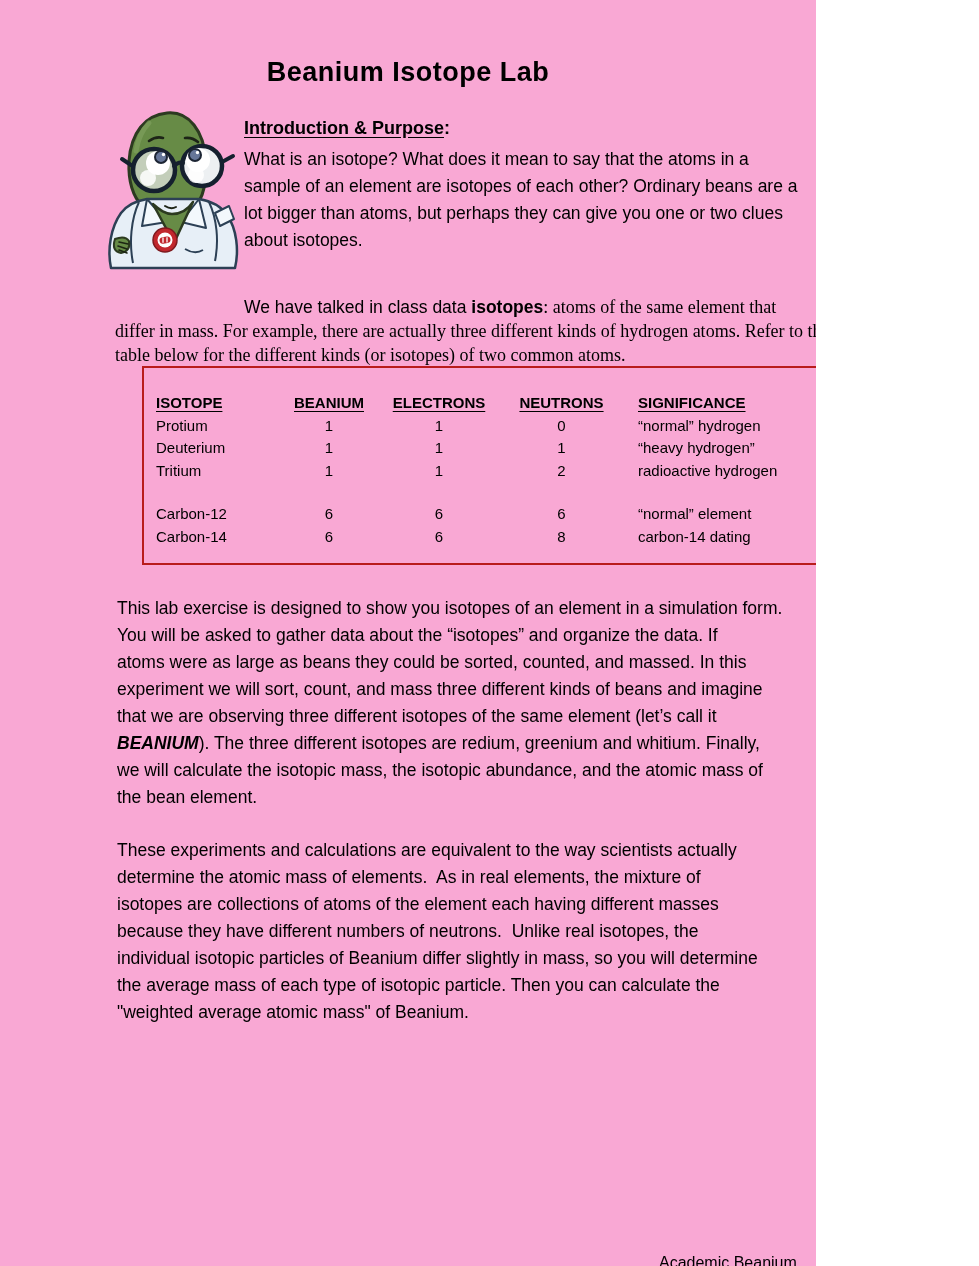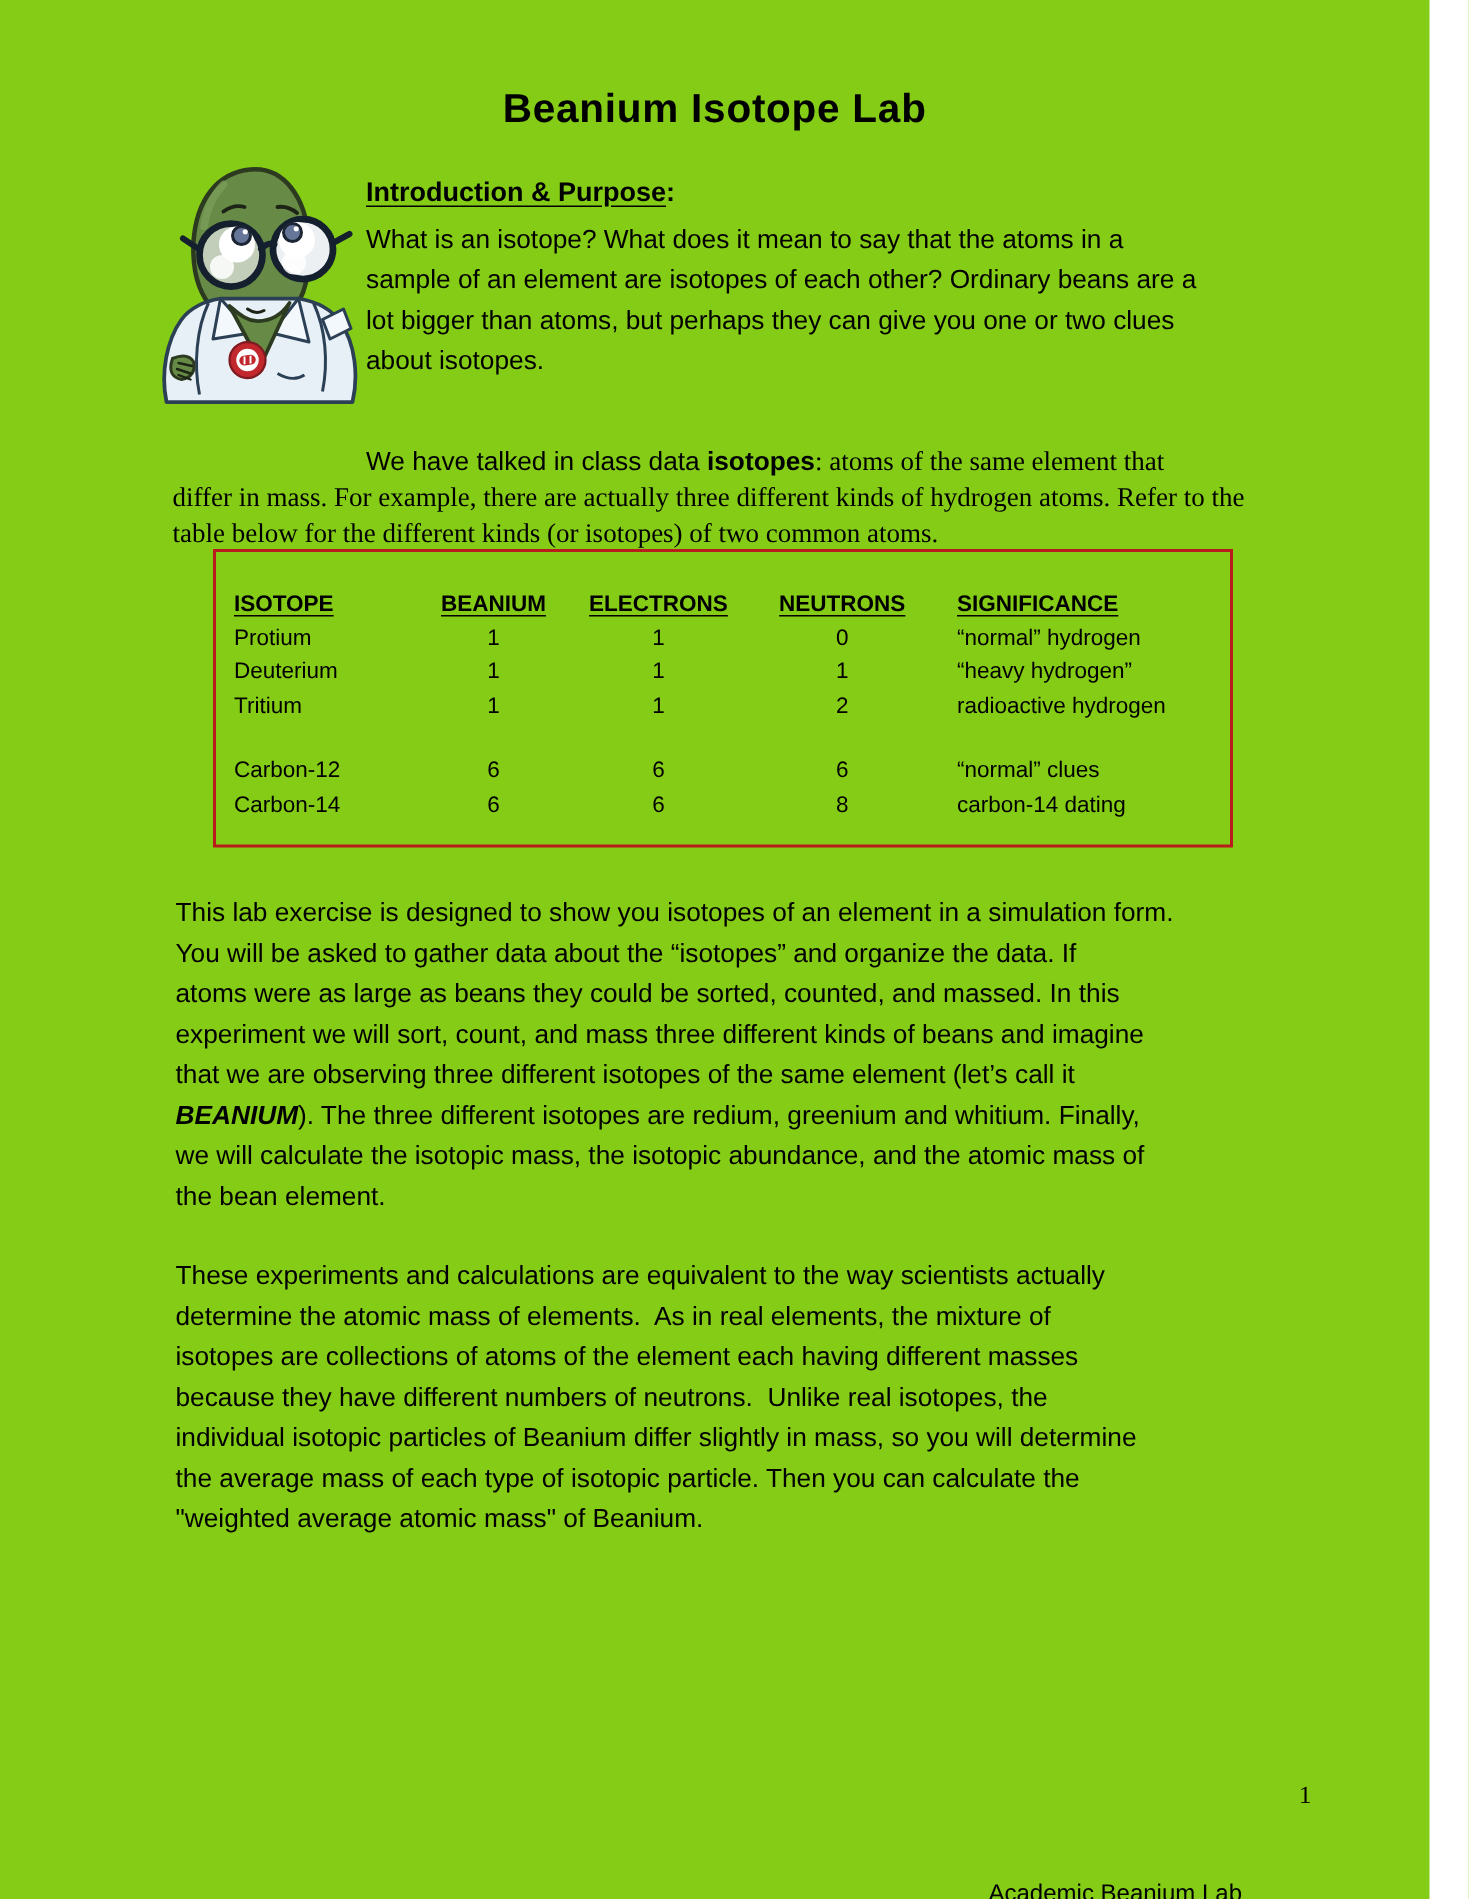--- a/index.html
+++ b/index.html
@@ -1,18 +1,18 @@
 <!DOCTYPE html>
 <html><head>
 <meta charset="utf-8">
 <style>
   html,body { margin:0; padding:0; background:#ffffff; }
   .page {
-    position:relative; width:953px; height:1266px;
-    background:#84cc16; color:#000;
+    position:relative; width:816px; height:1266px;
+    background:#f9a8d4; color:#000;
     font-family:"Liberation Sans", sans-serif;
     overflow:hidden;
   }
   .prewrap { white-space:pre-wrap; }
 
   .doc-title {
     position:absolute; top:57px; left:0; width:100%;
     text-align:center; font-size:27px; font-weight:700; letter-spacing:0.5px;
   }
 
@@ -180,21 +180,21 @@
           <td class="c-sig">radioactive hydrogen</td>
         </tr>
         <tr class="spacer-row">
             <td colspan="5"></td>
           </tr>
         <tr>
           <td class="c-left">Carbon-12</td>
           <td>6</td>
           <td>6</td>
           <td>6</td>
-          <td class="c-sig">“normal” clues</td>
+          <td class="c-sig">“normal” element</td>
         </tr>
         <tr>
           <td class="c-left">Carbon-14</td>
           <td>6</td>
           <td>6</td>
           <td>8</td>
           <td class="c-sig">carbon-14 dating</td>
         </tr>
       </tbody>
     </table>

